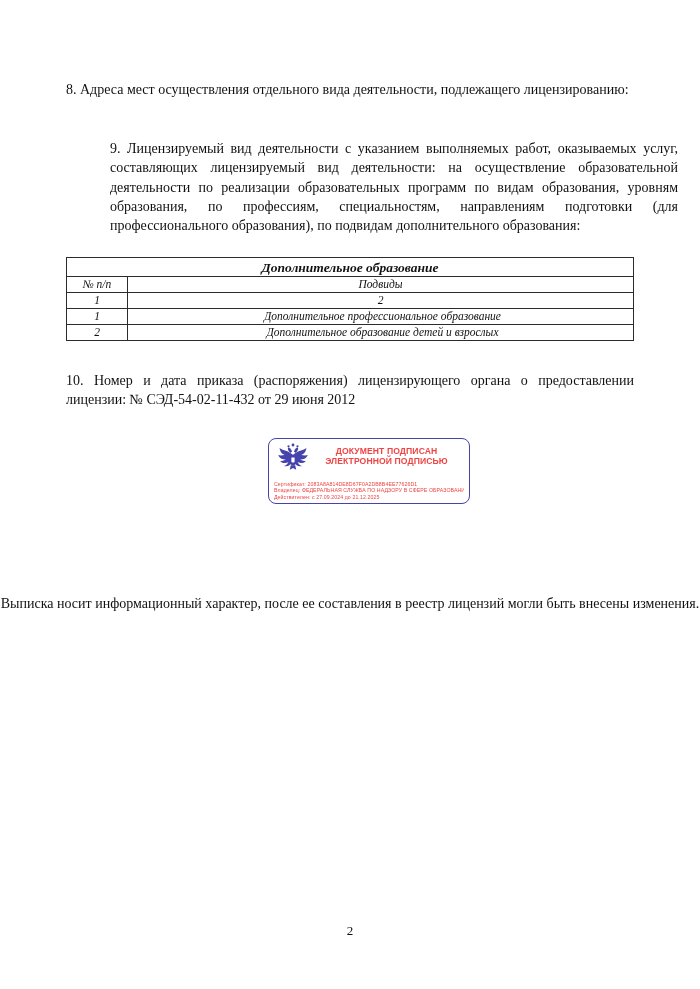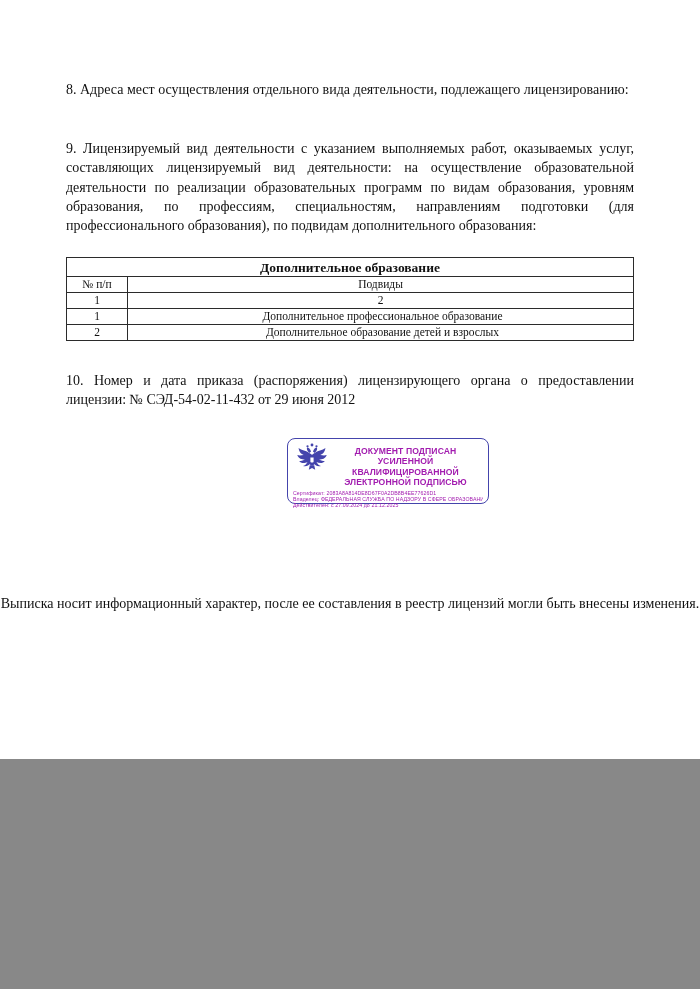--- a/index.html
+++ b/index.html
@@ -1,36 +1,36 @@
 <!DOCTYPE html>
 <html><head>
 <meta charset="utf-8">
 <style>
   * { margin: 0; padding: 0; box-sizing: border-box; }
   html, body { background: #888; }
   .page {
     position: relative;
     width: 700px;
-    height: 759px;
+    height: 989px;
     background: #ffffff;
     margin: 0 auto;
     font-family: "Liberation Serif", serif;
     color: #111111;
     overflow: hidden;
   }
   .body-text {
     position: absolute;
     left: 66px;
     width: 568px;
     font-size: 14px;
     line-height: 19.3px;
   }
   .justified { text-align: justify; }
   #para8 { top: 80px; }
-  #para9 { top: 139px; }
+  #para9 { top: 139px; margin-left: 44px; }
   #para10 { top: 371px; }
 
   
   table {
     position: absolute;
     left: 66px;
     width: 568px;
     border-collapse: collapse;
     font-size: 11.5px;
     line-height: 13px;
@@ -44,38 +44,37 @@
     font-size: 13.5px;
     height: 19px;
   }
   #table-additional { top: 257px; }
   #table-additional td.caption-cell {
     text-align: center;
     font-weight: bold;
     font-size: 13.5px;
     height: 19px;
   }
-  #table-additional td { height: 16px; }
+  #table-additional td { height: 16px; font-style: italic; }
   #table-additional .col-num { width: 61px; text-align: center; }
   #table-additional .col-center { text-align: center; }
   #table-additional .col-left { text-align: center; padding-left: 4px; }
 
   
   .stamp {
     position: absolute;
     left: 268px;
     top: 438px;
     width: 202px;
     height: 66px;
     border: 1.6px solid #4444ac;
     border-radius: 8px;
-    color: #a21caf;
+    color: #ef4444;
     font-family: "Liberation Sans", sans-serif;
     padding: 4px 5px 3px 5px;
-    margin-left: 19px;
   }
   .stamp-top { display: flex; align-items: flex-start; }
   .stamp-emblem { width: 32px; height: 36px; flex: 0 0 32px; margin-left: 3px; }
   .stamp-title {
     flex: 1;
     text-align: center;
     font-weight: bold;
     font-size: 8.6px;
     line-height: 10.4px;
     padding-top: 3px;
@@ -158,21 +157,20 @@
           <path d="M58 30 C65 24 68 18 65 13 C60 13 56 18 53 25 Z"></path>
           <circle cx="36" cy="9" r="3.5"></circle>
           <circle cx="64" cy="9" r="3.5"></circle>
           <circle cx="50" cy="5" r="4.5"></circle>
           <path d="M43 68 L57 68 L60 82 L50 77 L40 82 Z"></path>
           <path d="M45 44 L55 44 L55 58 Q50 62 45 58 Z" fill="#ffffff"></path>
         </g>
       </svg>
       <div class="stamp-title">
         <div>ДОКУМЕНТ ПОДПИСАН</div>
-        <div>УСИЛЕННОЙ КВАЛИФИЦИРОВАННОЙ</div>
         <div>ЭЛЕКТРОННОЙ ПОДПИСЬЮ</div>
       </div>
     </div>
     <div class="stamp-details">
       <div>Сертификат: 2083A8A814DE8D67F0A2DB8B4EE77626D1</div>
       <div>Владелец: ФЕДЕРАЛЬНАЯ СЛУЖБА ПО НАДЗОРУ В СФЕРЕ ОБРАЗОВАНИЯ И НАУКИ</div>
       <div>Действителен: с 27.09.2024 до 21.12.2025</div>
     </div>
   </div>
 

